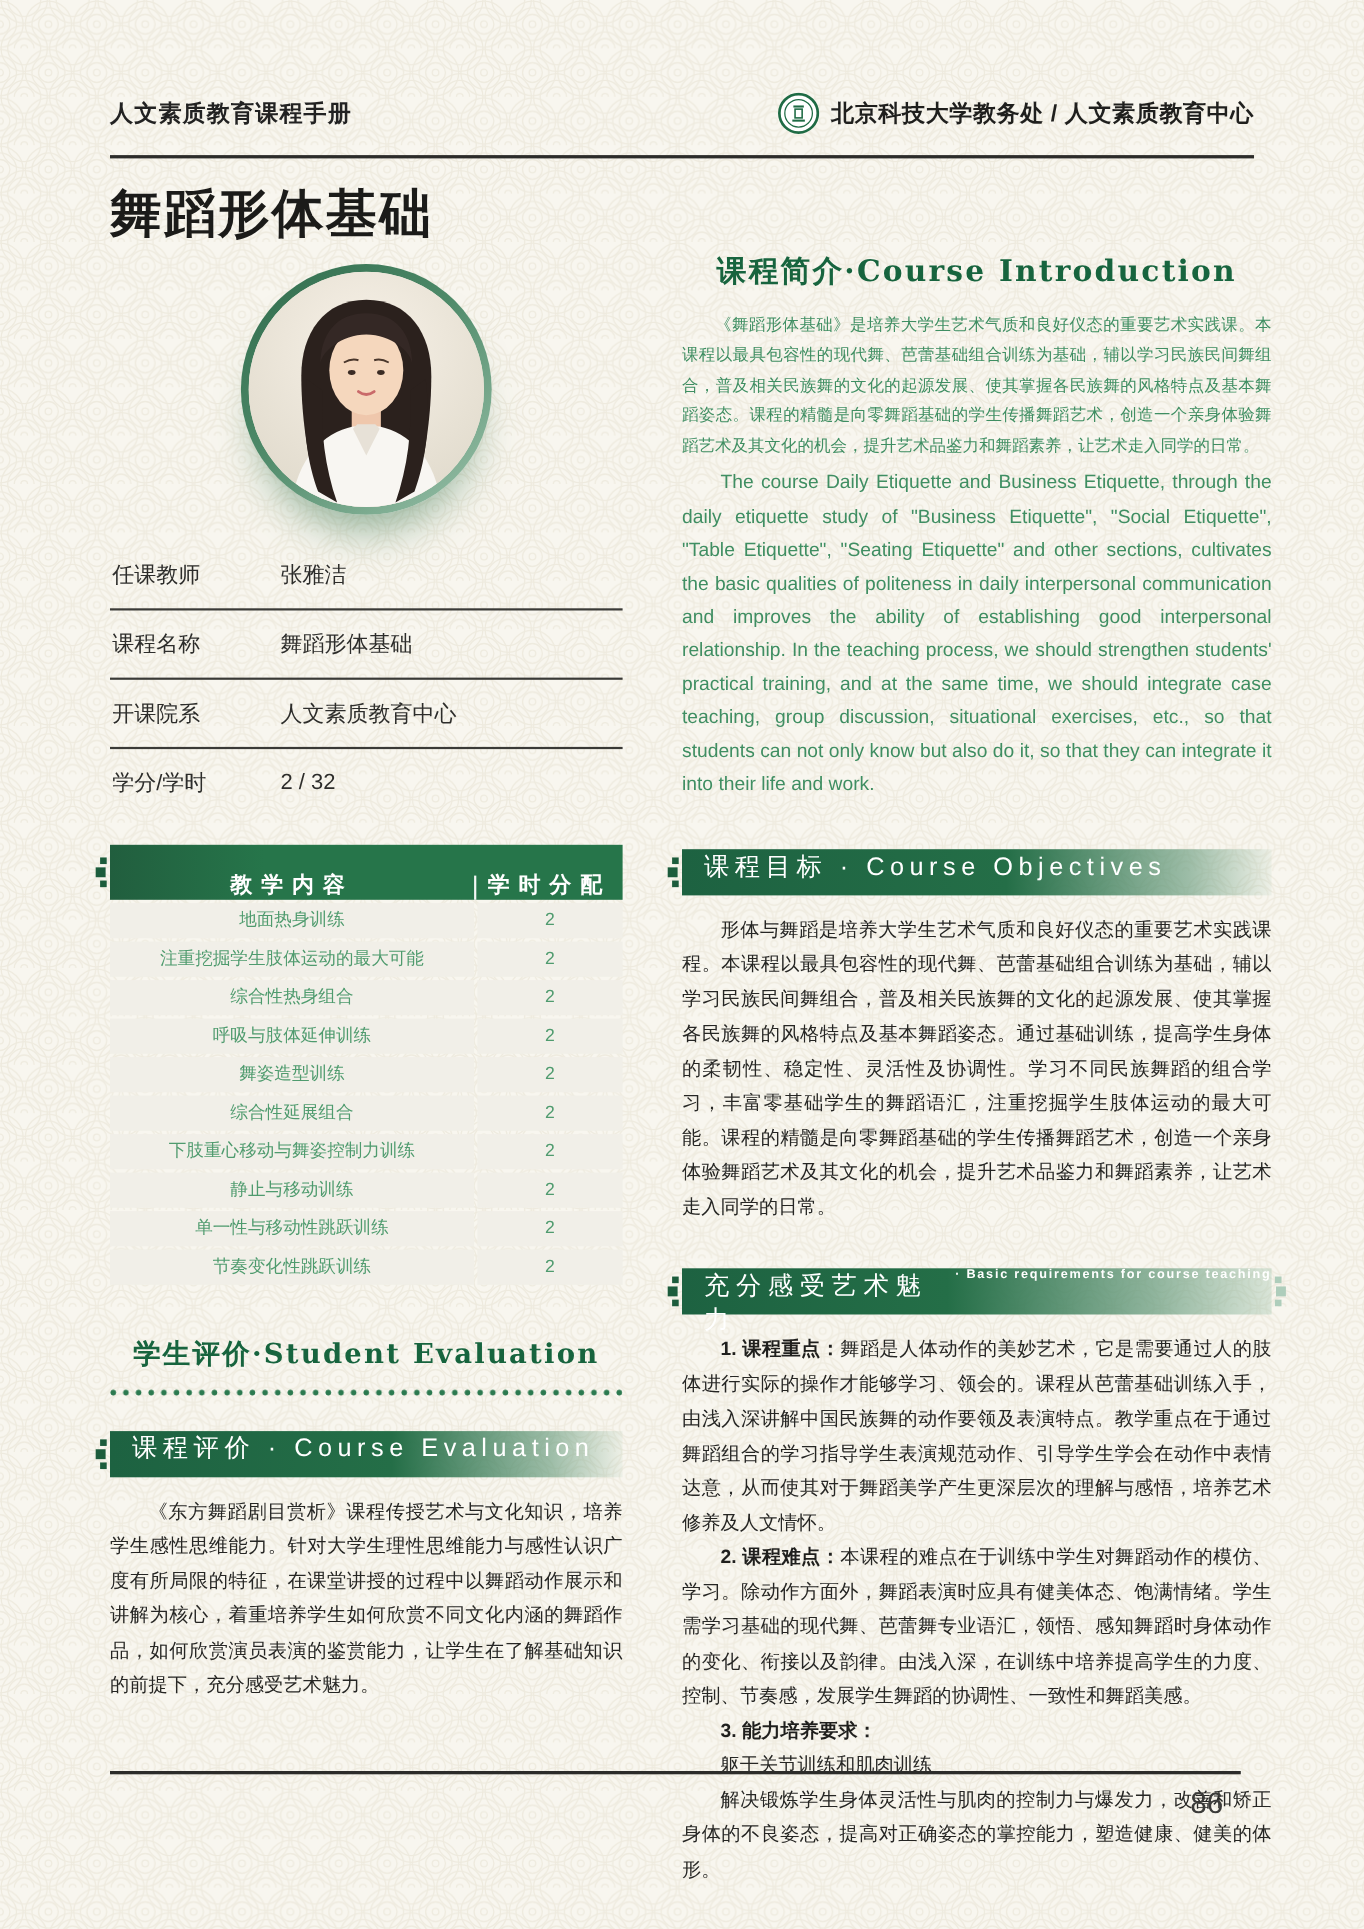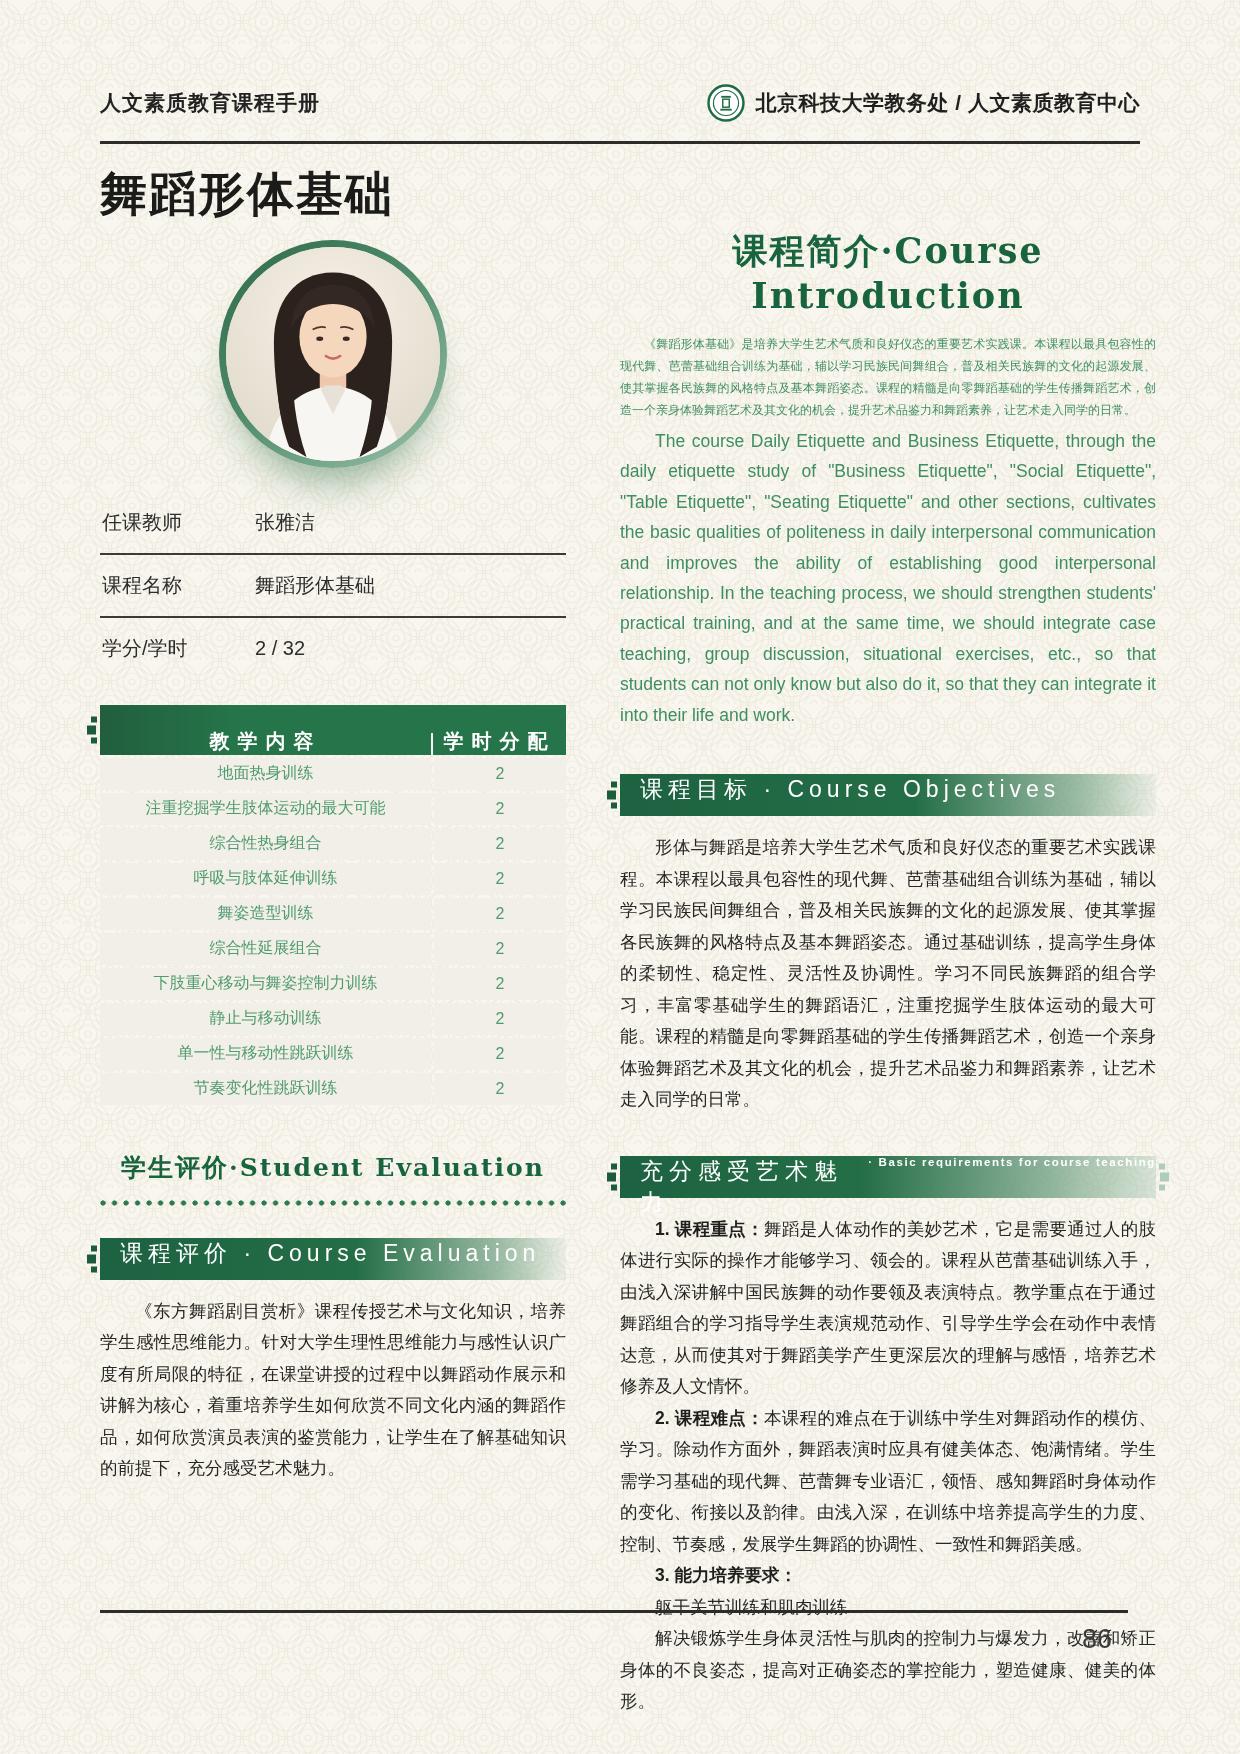--- a/index.html
+++ b/index.html
@@ -59,24 +59,24 @@
   .deco i:nth-child(3){width:6px;height:6px;margin-left:4px;}
   .deco.right{left:auto;right:-13px;transform:translateY(-50%) scaleX(-1);}
   .deco.right i{background:#aecdbb;}
 
   
   .serif-green{font-family:"DejaVu Serif","Liberation Serif",serif;font-weight:700;color:#17643e;text-align:center;}
   .stud-title{margin:46px 0 0;font-size:25px;letter-spacing:2px;}
   .dotline{margin-top:16px;height:6px;
     background-image:radial-gradient(circle at 3px 3px,#2c7a50 2.3px,rgba(44,122,80,0) 2.9px);
     background-size:11.5px 6px;background-repeat:repeat-x;}
-  .intro-title{margin:70px 0 0;font-size:35px;letter-spacing:2px;}
-
-  
-  .p-green{margin:18px 0 0;font-size:12px;line-height:1.83;color:#3f8e62;text-align:justify;text-indent:2em;}
+  .intro-title{margin:70px 0 0;font-size:27px;letter-spacing:2px;}
+
+  
+  .p-green{margin:18px 0 0;font-size:15px;line-height:1.83;color:#3f8e62;text-align:justify;text-indent:2em;}
   .p-green-en{margin:4px 0 0;font-size:17.5px;line-height:1.74;color:#3f8e62;text-align:justify;text-indent:2em;}
   .p-black{margin:16px 0 0;font-size:17.5px;line-height:1.8;color:#262624;text-align:justify;text-indent:2em;}
   .req-wrap{margin-top:16px;}
   .req-wrap p{margin:0;font-size:17.5px;line-height:1.8;color:#262624;text-align:justify;text-indent:2em;}
   .req-wrap b{color:#1f1f1d;}
 
   
   .banner{margin-top:32px;height:42px;display:flex;padding-left:20px;position:relative;color:#fff;
     background:linear-gradient(90deg,#1d6241 0%,#246e47 55%,rgba(108,158,129,.65) 86%,rgba(160,196,173,.12) 100%);}
   .banner .zh{font-size:23px;letter-spacing:5px;font-weight:500;}
@@ -180,20 +180,24 @@
         <div class="info-list" id="info-list">
             <div class="info-row">
               <span class="info-label">任课教师</span>
               <span class="info-value">张雅洁</span>
             </div>
             <div class="info-row">
               <span class="info-label">课程名称</span>
               <span class="info-value">舞蹈形体基础</span>
             </div>
             <div class="info-row">
+              <span class="info-label">开课院系</span>
+              <span class="info-value">人文素质教育中心</span>
+            </div>
+            <div class="info-row">
               <span class="info-label">学分/学时</span>
               <span class="info-value">2 / 32</span>
             </div>
           </div>
 
         <div class="schedule">
           <div class="sched-header">
             <span class="deco">
                 <i></i>
                 <i></i>

